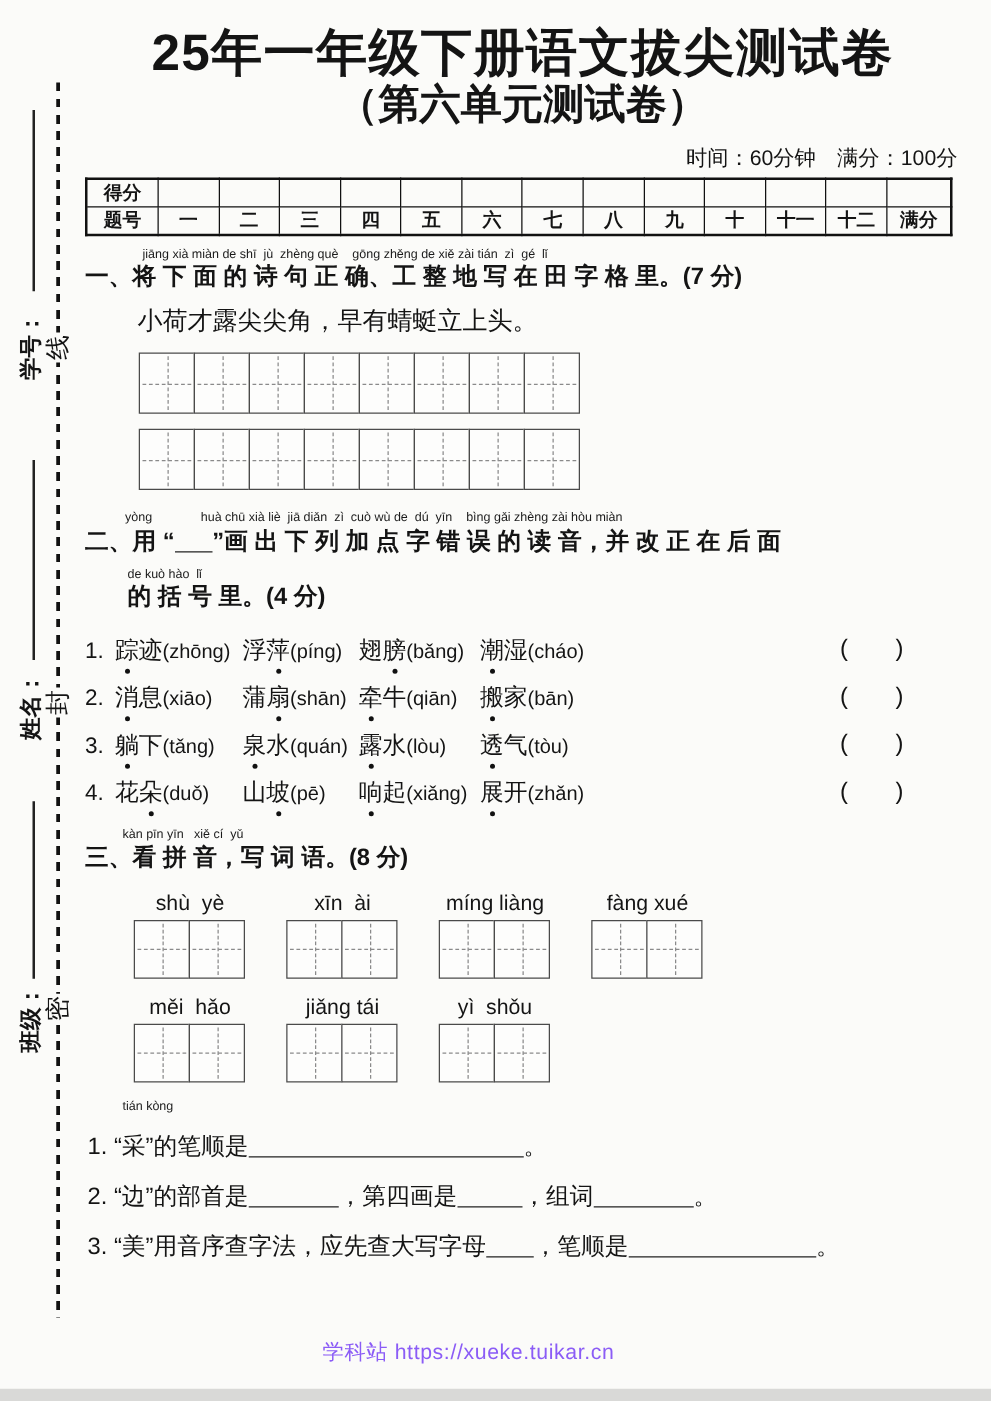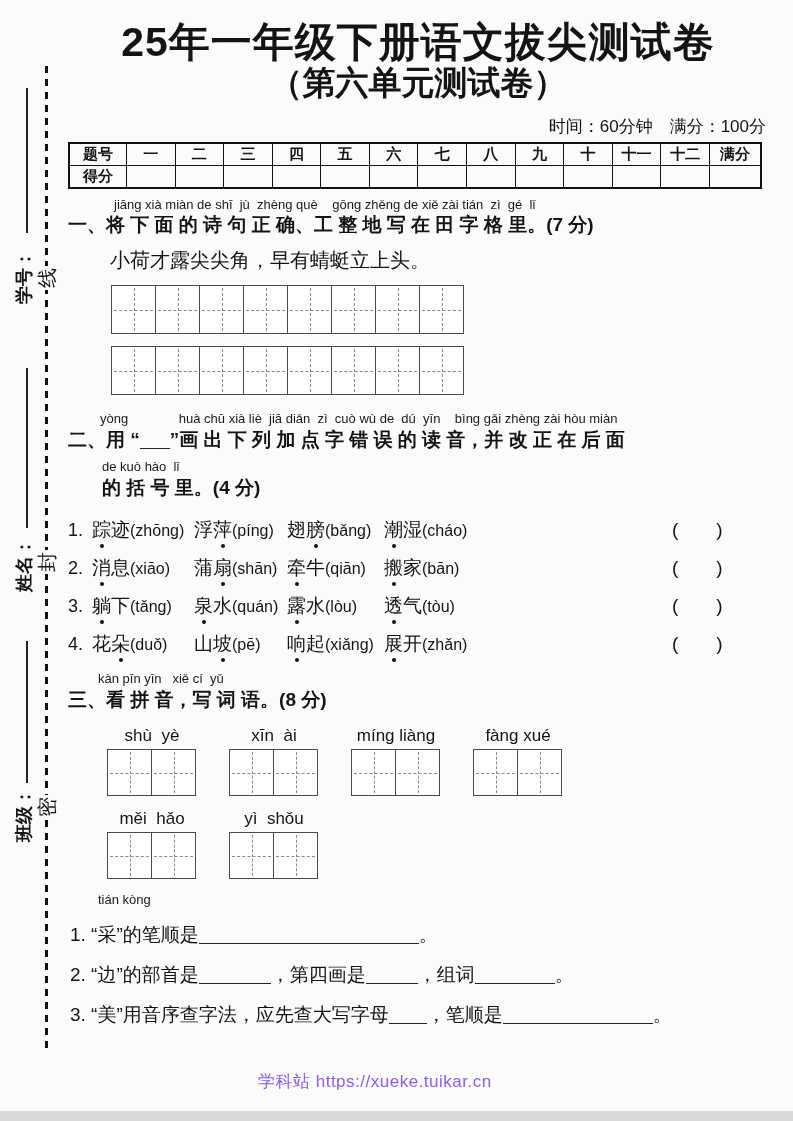--- a/index.html
+++ b/index.html
@@ -8,21 +8,21 @@
     background:#fbfbf9;color:#141414;
     font-family:"Liberation Sans","DejaVu Sans",sans-serif;
   }
   .main{position:absolute;left:68px;top:20px;width:700px;}
   .title1{font-size:41px;font-weight:900;text-align:center;line-height:1.12;margin:0;letter-spacing:1px;}
   .title2{font-size:33px;font-weight:700;text-align:center;line-height:1.05;margin:0;}
   .meta{margin-top:14px;font-size:17px;font-weight:400;text-align:right;padding-right:2px;}
   table.score{margin-top:4px;width:694px;border-collapse:collapse;border:2px solid #111;table-layout:fixed;}
   table.score td{border:1px solid #111;height:21px;text-align:center;font-size:15px;font-weight:700;padding:0;}
   td.col-first{width:56px;} td.col-last{width:50px;}
-  .pinyin{font-size:13px;line-height:1.15;white-space:pre;color:#1a1a1a;}
+  .pinyin{font-size:10px;line-height:1.15;white-space:pre;color:#1a1a1a;}
   .s1-py{margin:9px 0 0 46px;}
   .s2-py1{margin:17px 0 0 32px;}
   .s2-py2{margin:7px 0 0 34px;}
   .s3-py-line{margin:15px 0 0 30px;}
   .s4-py-line{margin:14px 0 0 30px;}
   .sec-head{font-size:19px;font-weight:700;line-height:26px;white-space:pre;}
   .s2-head2{margin-left:34px;}
   .sentence{font-size:20px;margin:9px 0 0 42px;line-height:26px;}
   
   .tzg-row{display:flex;margin-left:44px;margin-top:12px;}
@@ -78,52 +78,52 @@
   <div class="side-label" style="top:553px">姓名：</div>
   <div class="side-label" style="top:803px">班级：</div>
 
   <main class="main">
     <h1 class="title1">25年一年级下册语文拔尖测试卷</h1>
     <h2 class="title2">（第六单元测试卷）</h2>
     <div class="meta">时间：60分钟　满分：100分</div>
 
     <table class="score">
       <tbody>
+        <tr>
+            <td class="col-first">得分</td>
+            <td></td>
+            <td></td>
+            <td></td>
+            <td></td>
+            <td></td>
+            <td></td>
+            <td></td>
+            <td></td>
+            <td></td>
+            <td></td>
+            <td></td>
+            <td></td>
+            <td class="col-last"></td>
+          </tr>
         <tr>
             <td class="col-first">题号</td>
             <td>一</td>
             <td>二</td>
             <td>三</td>
             <td>四</td>
             <td>五</td>
             <td>六</td>
             <td>七</td>
             <td>八</td>
             <td>九</td>
             <td>十</td>
             <td>十一</td>
             <td>十二</td>
             <td class="col-last">满分</td>
           </tr>
-        <tr>
-            <td class="col-first">得分</td>
-            <td></td>
-            <td></td>
-            <td></td>
-            <td></td>
-            <td></td>
-            <td></td>
-            <td></td>
-            <td></td>
-            <td></td>
-            <td></td>
-            <td></td>
-            <td></td>
-            <td class="col-last"></td>
-          </tr>
       </tbody>
     </table>
 
     <div class="pinyin s1-py">jiāng xià miàn de shī  jù  zhèng què    gōng zhěng de xiě zài tián  zì  gé  lǐ</div>
     <div class="sec-head">一、将 下 面 的 诗 句 正 确、工 整 地 写 在 田 字 格 里。(7 分)</div>
     <div class="sentence">小荷才露尖尖角，早有蜻蜓立上头。</div>
     <div>
         <div class="tzg-row">
           <div class="tzg-cell"></div>
           <div class="tzg-cell"></div>
@@ -192,20 +192,27 @@
         </div>
         <div class="s3-row">
           <div class="s3-word">
             <div class="s3-py">měi  hǎo</div>
             <div class="word-box">
               <div class="tzg-cell"></div>
               <div class="tzg-cell"></div>
             </div>
           </div>
           <div class="s3-word">
+            <div class="s3-py">jiǎng tái</div>
+            <div class="word-box">
+              <div class="tzg-cell"></div>
+              <div class="tzg-cell"></div>
+            </div>
+          </div>
+          <div class="s3-word">
             <div class="s3-py">yì  shǒu</div>
             <div class="word-box">
               <div class="tzg-cell"></div>
               <div class="tzg-cell"></div>
             </div>
           </div>
         </div>
       </div>
 
     <div class="pinyin s4-py-line">tián kòng</div>

